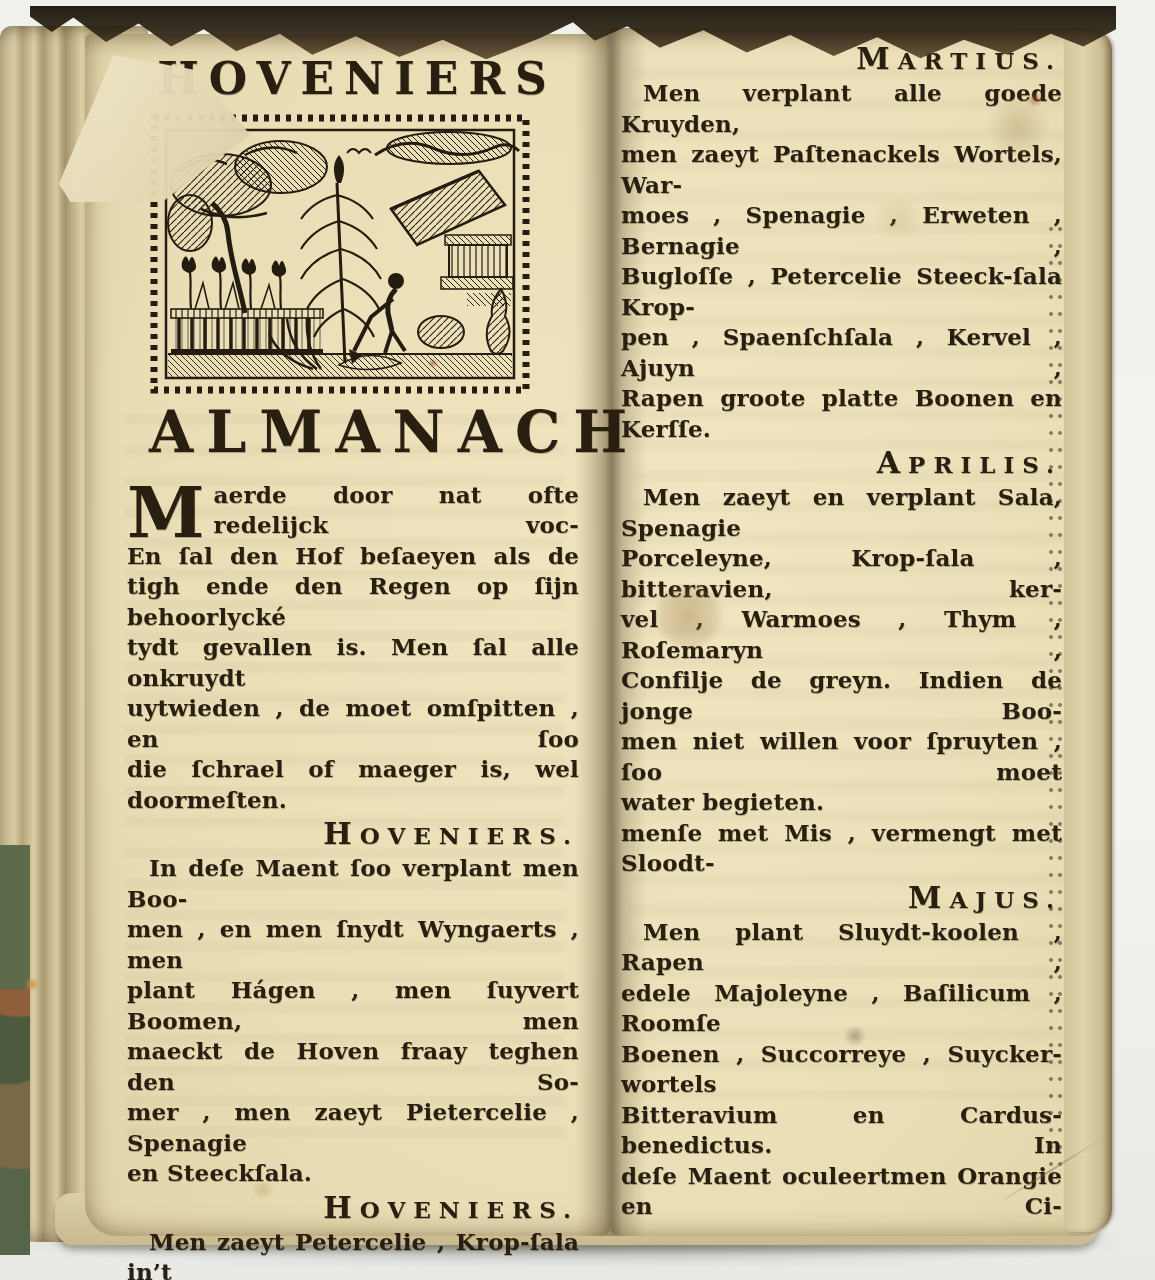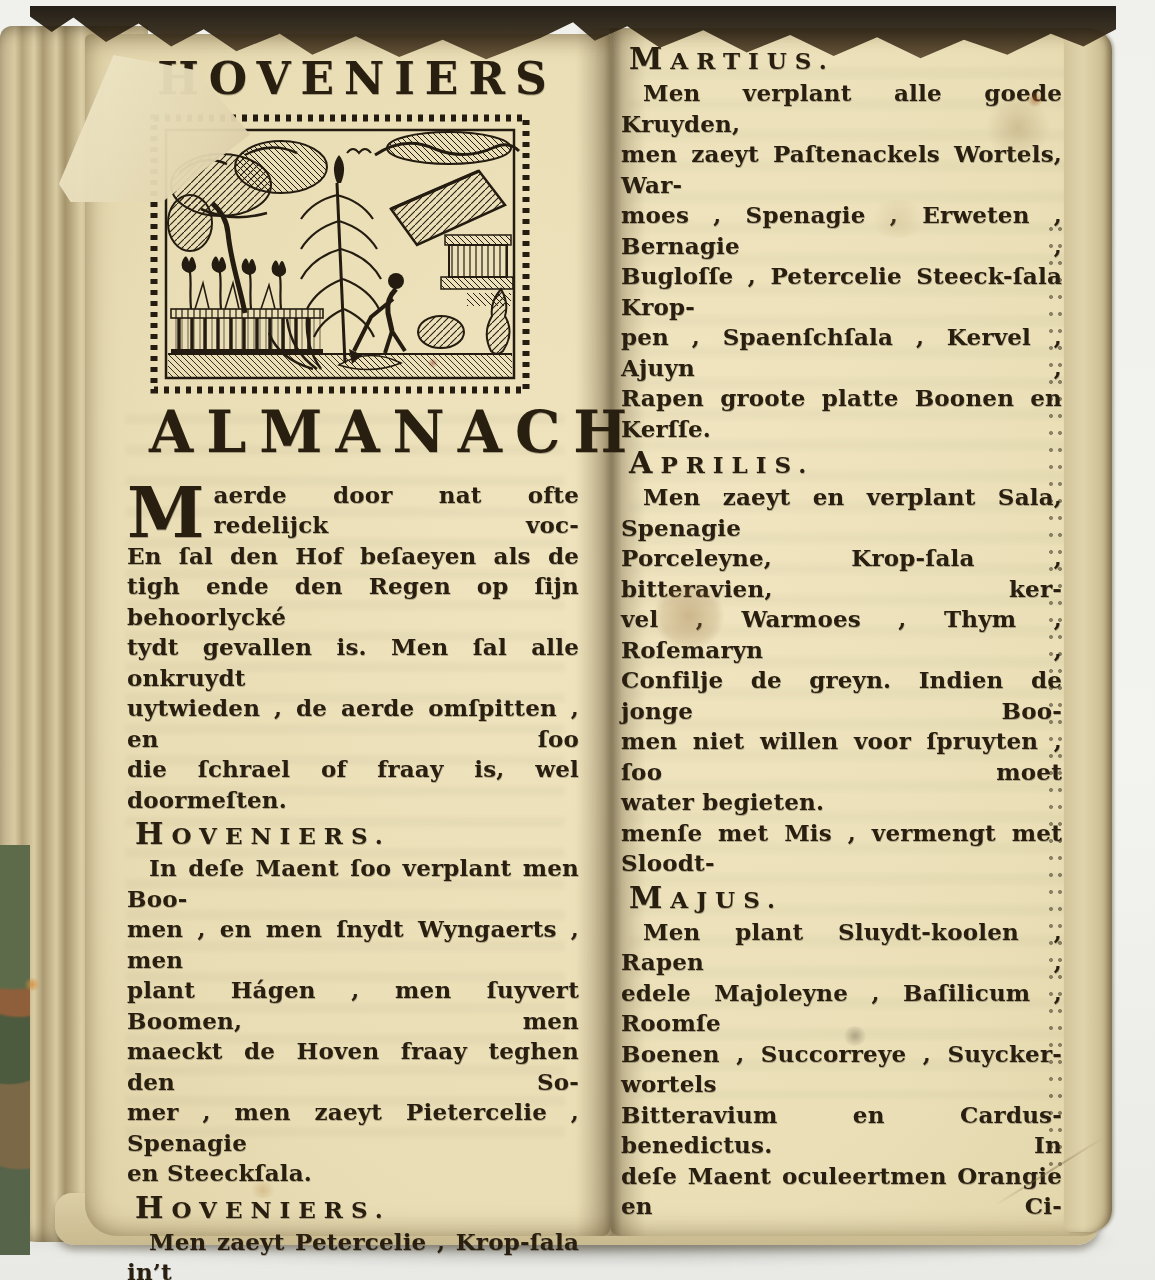--- a/index.html
+++ b/index.html
@@ -98,21 +98,21 @@
     text-indent:8px;margin:0;font-weight:700;}
   .almanach-title{font-size:57px;line-height:1.1;letter-spacing:13px;text-align:center;
     text-indent:10px;margin:6px 12px 0;font-weight:700;}
   .woodcut-wrap{width:382px;height:282px;margin:10px 0 0 22px;}
   .intro{margin-top:16px;}
   .dropcap{float:left;font-size:70px;line-height:56px;padding:5px 9px 0 0;font-weight:700;}
   .line{font-size:23px;line-height:30.5px;letter-spacing:.2px;
     text-align:justify;text-align-last:justify;}
   .line.first{text-indent:22px;}
   .line.last{text-align-last:left;}
-  .sec-heading{font-size:23px;line-height:30px;letter-spacing:8px;text-align:left;
+  .sec-heading{font-size:23px;line-height:30px;letter-spacing:8px;text-align:right;
     text-indent:8px;margin:4px 0 2px;font-weight:700;}
   .sec-heading::first-letter{font-size:131%;}
 </style>
 </head>
 <body>
 
 <div class="stage">
   <div class="floor-shadow"></div>
   <div class="edge-stack"></div>
   <div class="cover-bits"></div>
@@ -210,22 +210,22 @@
 
     <div class="almanach-title">ALMANACH</div>
 
     <div class="intro">
       <span class="dropcap">M</span>
       <div id="intro-lines">
           <div class="line">aerde door nat ofte redelijck voc-</div>
           <div class="line">En ſal den Hof beſaeyen als de</div>
           <div class="line">tigh ende den Regen op ſijn behoorlycké</div>
           <div class="line">tydt gevallen is.  Men ſal alle onkruydt</div>
-          <div class="line">uytwieden , de aerde omſpitten , en ſoo</div>
-          <div class="line last">die ſchrael of fraay is, wel doormeſten.</div>
+          <div class="line">uytwieden , de moet omſpitten , en ſoo</div>
+          <div class="line last">die ſchrael of maeger is, wel doormeſten.</div>
         </div>
     </div>
 
     <div id="left-sections">
         <div class="sec-heading">HOVENIERS.</div>
         <div>
           <div class="line first">In deſe Maent ſoo verplant men Boo-</div>
           <div class="line">men , en men ſnydt Wyngaerts , men</div>
           <div class="line">plant Hágen , men ſuyvert Boomen, men</div>
           <div class="line">maeckt de Hoven fraay teghen den So-</div>

